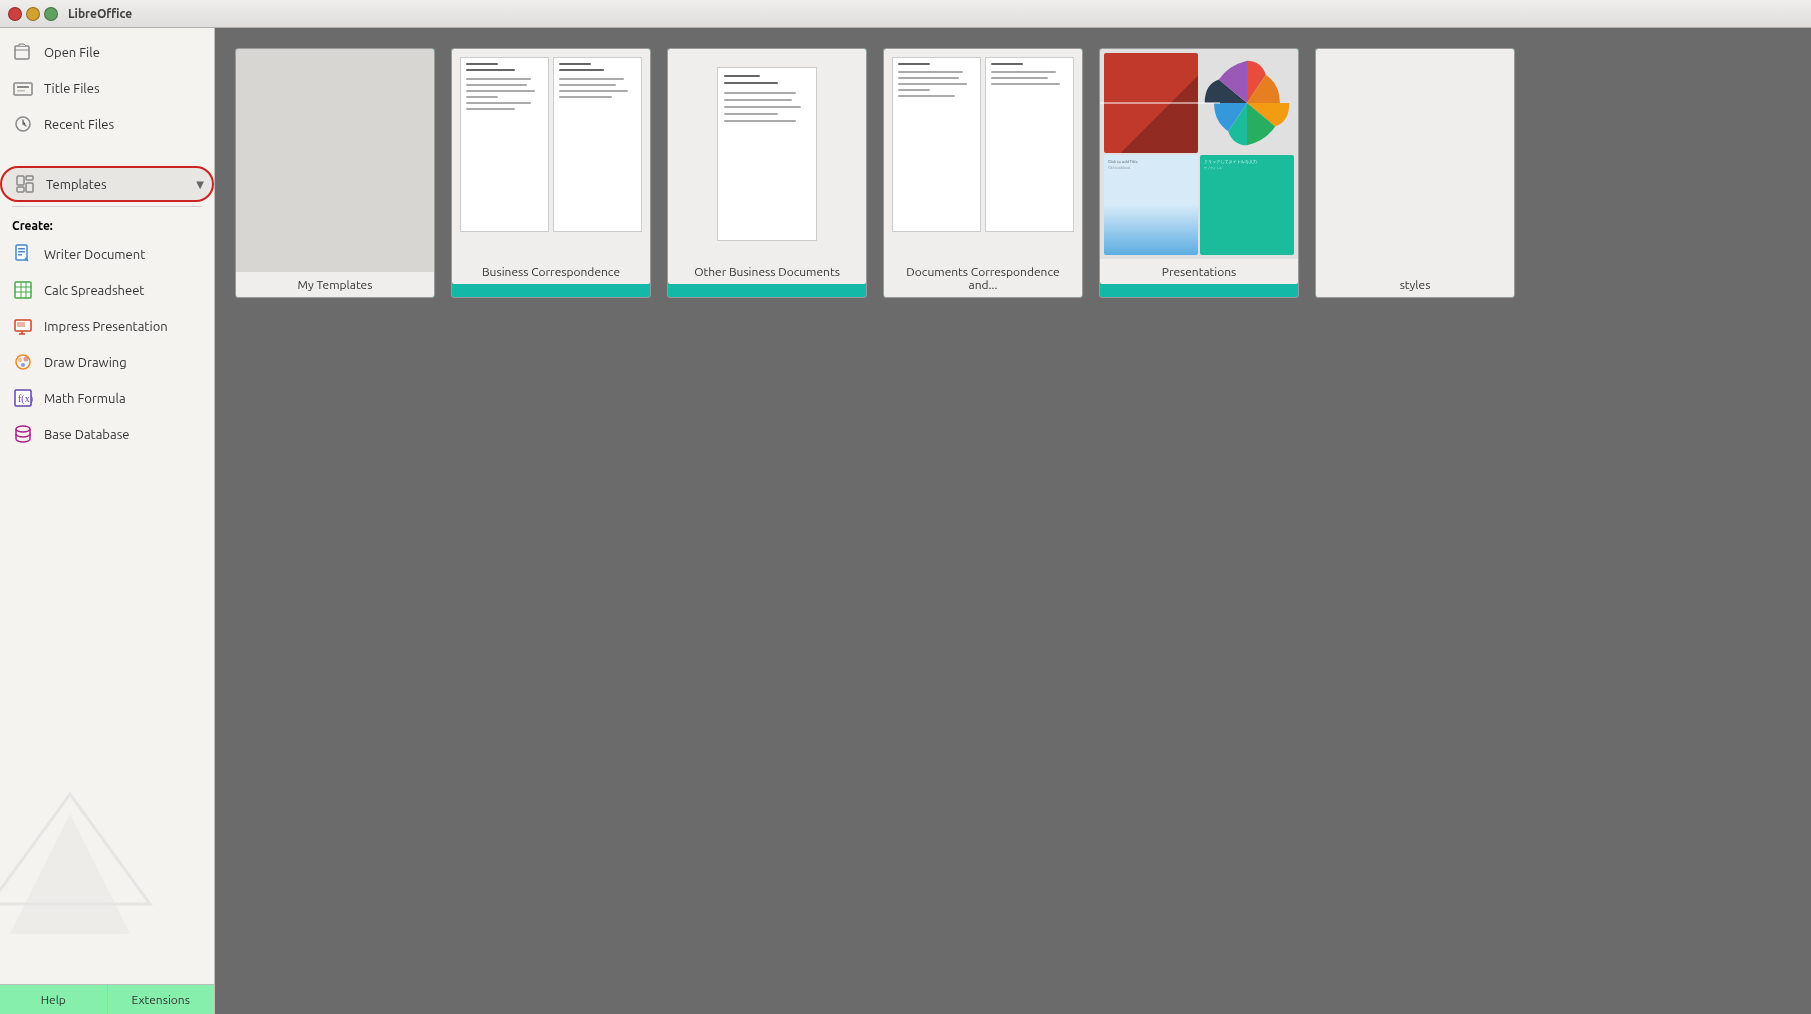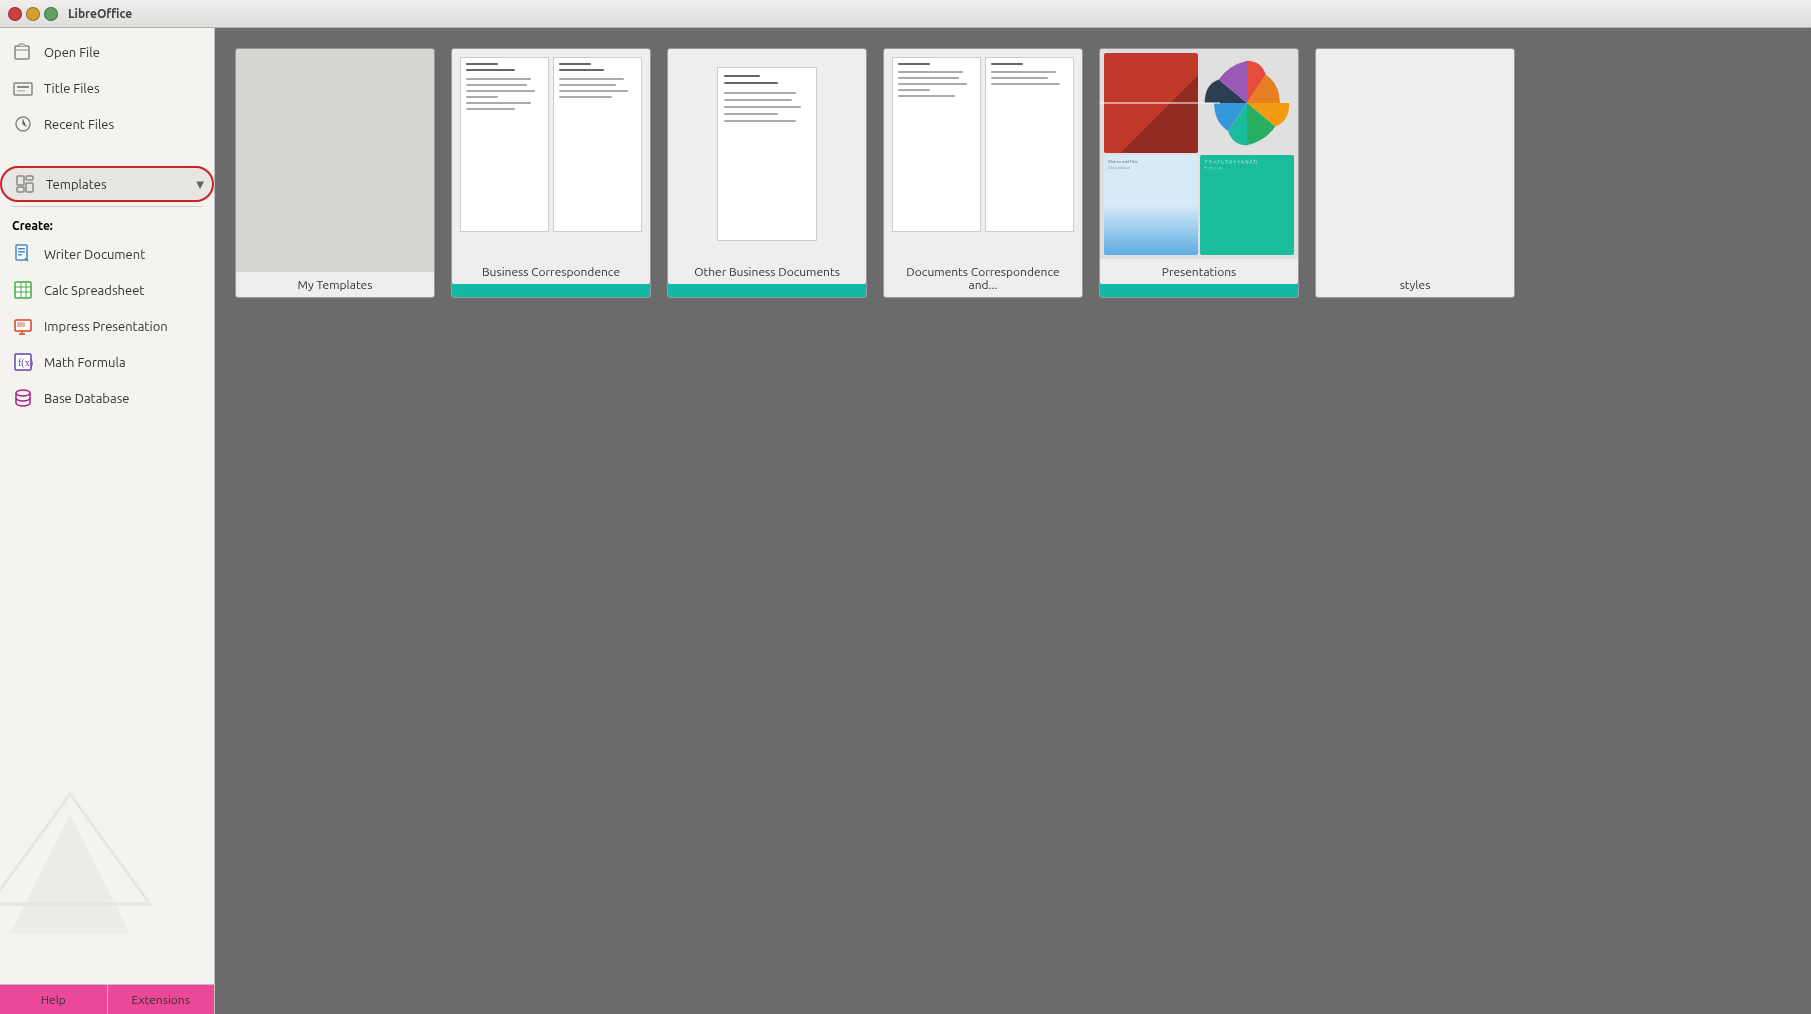--- a/index.html
+++ b/index.html
@@ -121,21 +121,21 @@
       border-top: 1px solid #c0bebb;
       display: flex;
     }
     .sidebar-bottom-btn {
       flex: 1;
       padding: 8px 4px;
       text-align: center;
       font-size: 12px;
       color: #333;
       cursor: pointer;
-      background: #ec4899;
+      background: #86efac;
     }
     .sidebar-bottom-btn:first-child {
       border-right: 1px solid #c0bebb;
     }
 
     
     .main-content {
       flex: 1;
       background: #6b6b6b;
       padding: 20px;
@@ -390,20 +390,31 @@
           <svg width="20" height="20" viewBox="0 0 20 20">
             <rect x="2" y="4" width="16" height="11" rx="1" fill="white" stroke="#cc4422" stroke-width="1.5"></rect>
             <rect x="4" y="6" width="8" height="5" rx="0.5" fill="#cc4422" opacity="0.4"></rect>
             <line x1="9" y1="15" x2="9" y2="18" stroke="#cc4422" stroke-width="1.5"></line>
             <line x1="6" y1="18" x2="12" y2="18" stroke="#cc4422" stroke-width="1.5"></line>
           </svg>
         </div>
         <span class="sidebar-label">Impress Presentation</span>
       </div>
 
+      <div class="sidebar-item">
+        <div class="sidebar-icon">
+          <svg width="20" height="20" viewBox="0 0 20 20">
+            <circle cx="10" cy="10" r="7" fill="none" stroke="#ee8822" stroke-width="1.5"></circle>
+            <circle cx="7" cy="8" r="2" fill="#ee8822" opacity="0.5"></circle>
+            <circle cx="13" cy="7" r="2.5" fill="#cc4444" opacity="0.5"></circle>
+            <circle cx="10" cy="13" r="2" fill="#2244cc" opacity="0.5"></circle>
+          </svg>
+        </div>
+        <span class="sidebar-label">Draw Drawing</span>
+      </div>
 
       <div class="sidebar-item">
         <div class="sidebar-icon">
           <svg width="20" height="20" viewBox="0 0 20 20">
             <rect x="2" y="2" width="16" height="16" rx="1" fill="white" stroke="#6644aa" stroke-width="1.5"></rect>
             <text x="5" y="14" font-size="10" fill="#6644aa" font-family="serif">f(x)</text>
           </svg>
         </div>
         <span class="sidebar-label">Math Formula</span>
       </div>

